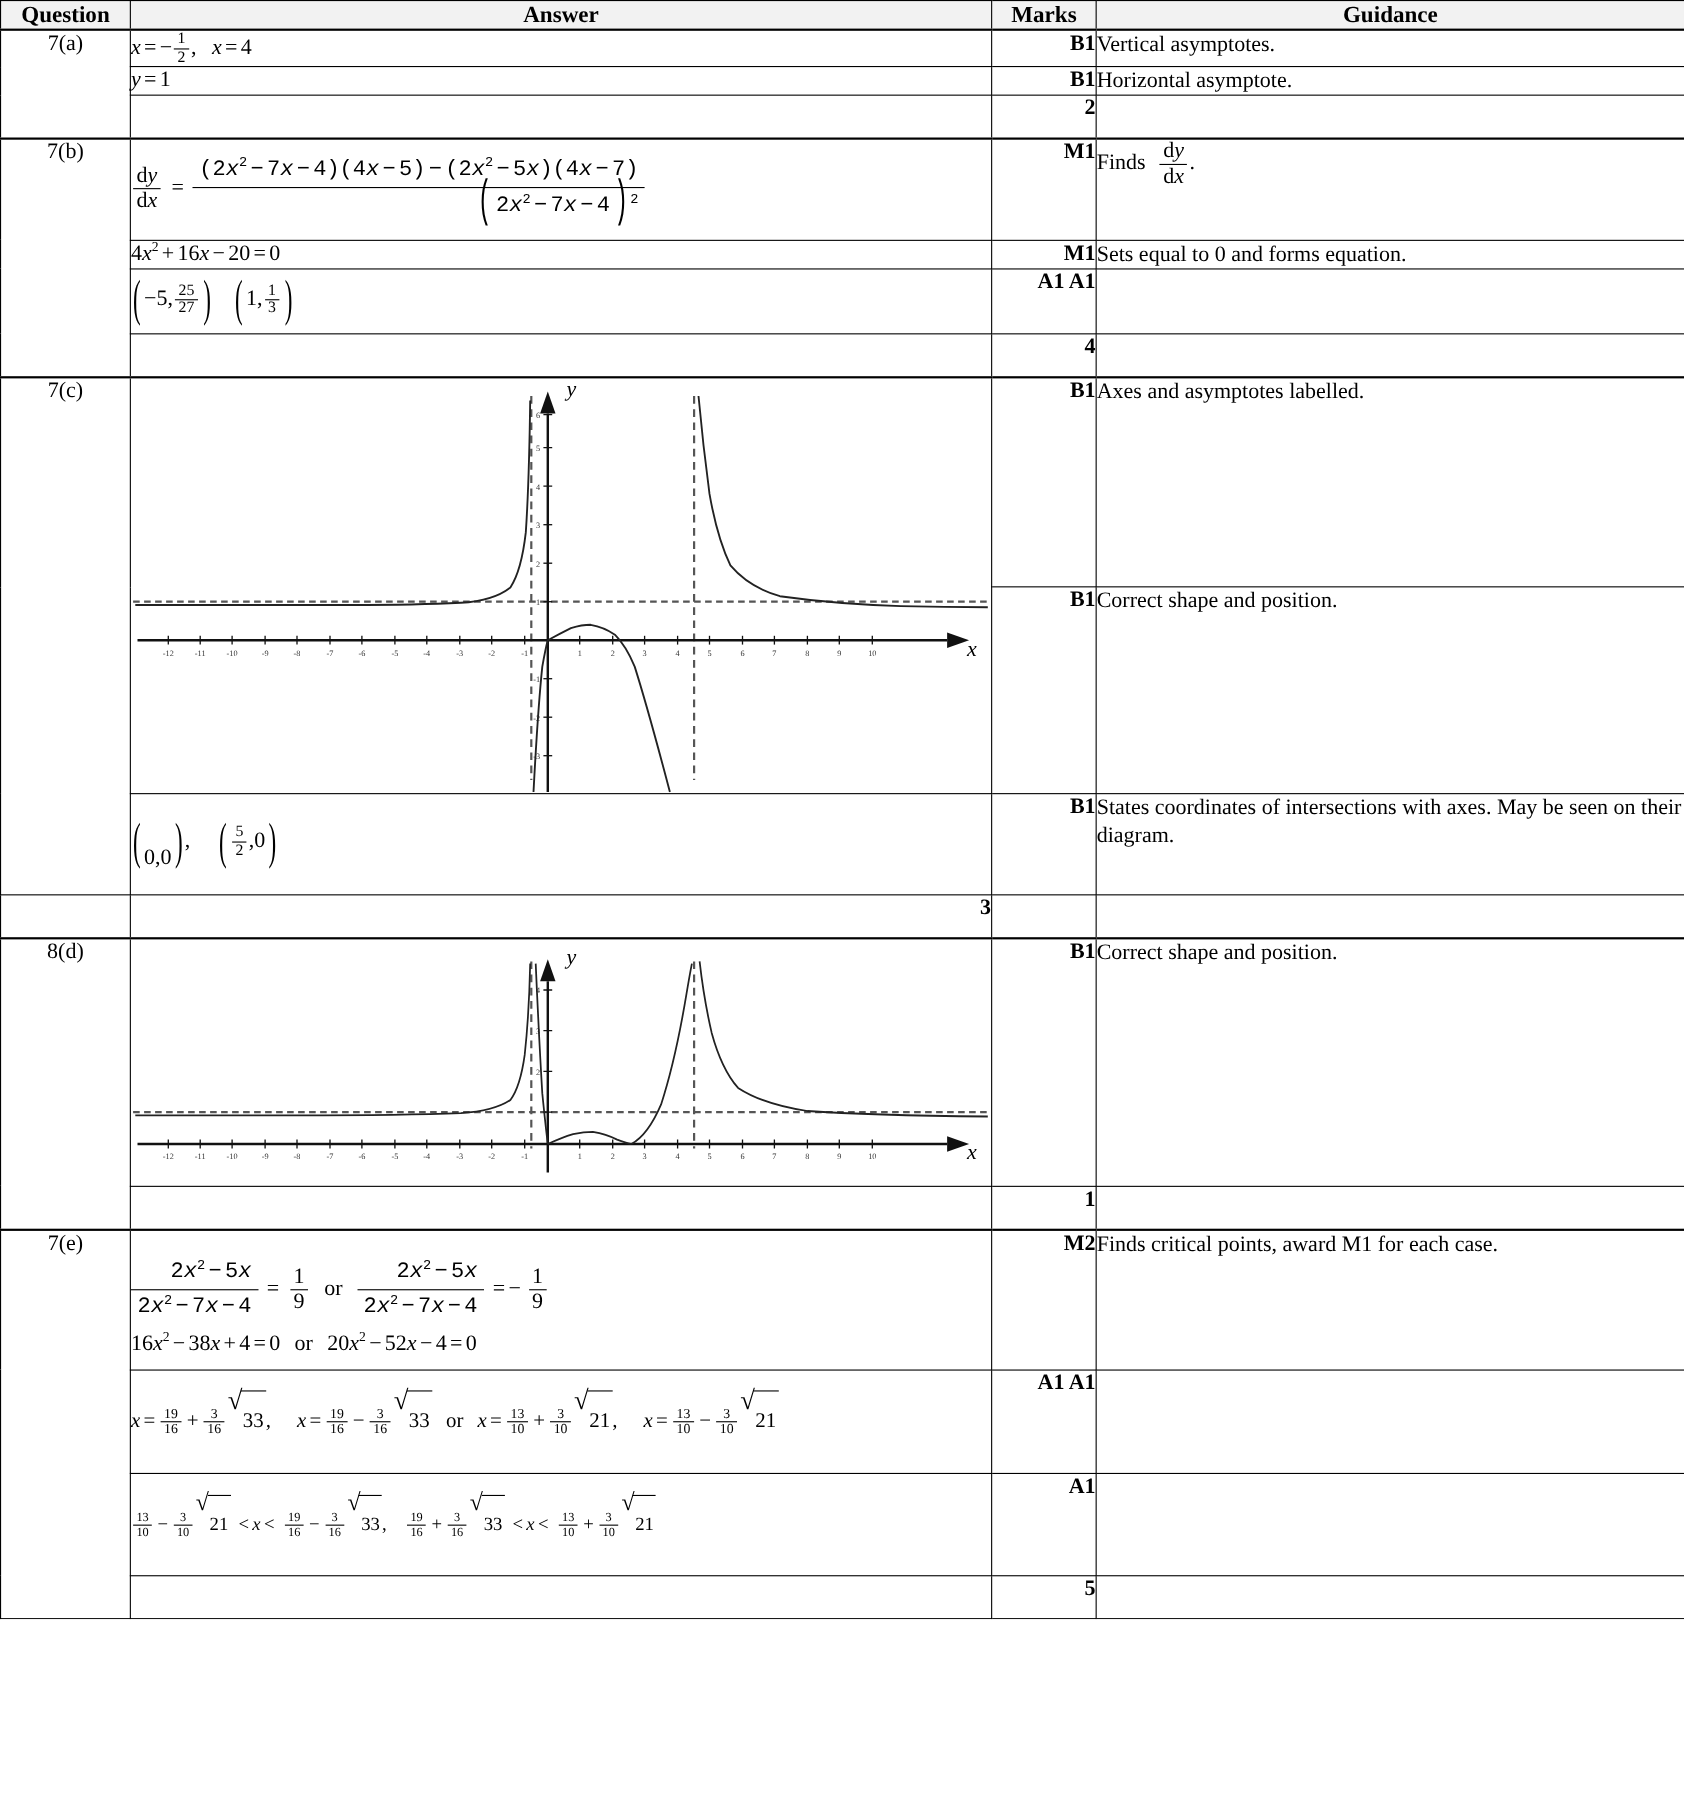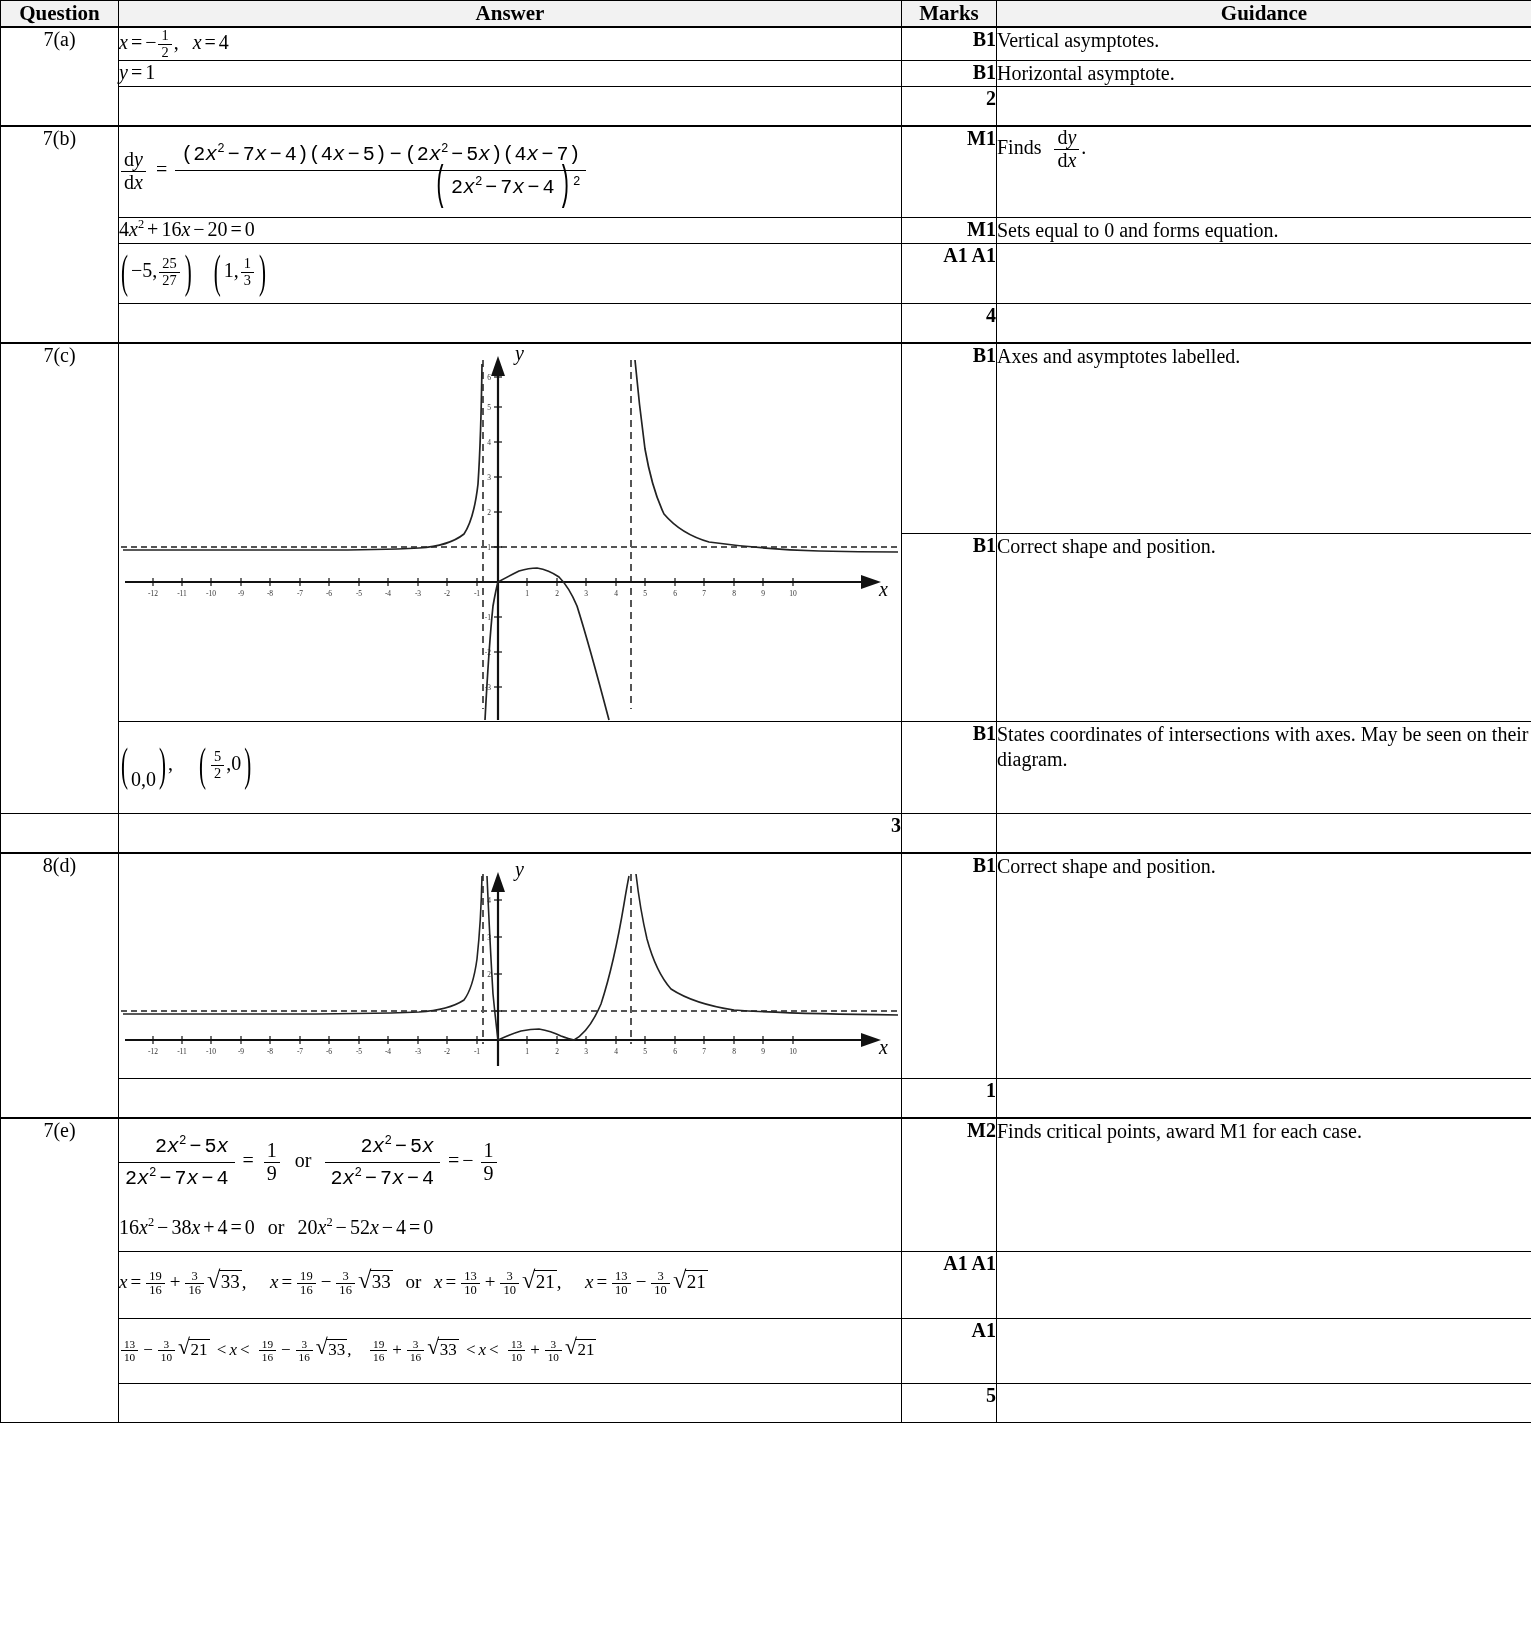--- a/index.html
+++ b/index.html
@@ -121,40 +121,40 @@
     content: "\221A";
     position: absolute;
     left: 0;
     top: -0.08em;
     font-size: 1.28em;
     line-height: 1;
   }
   .radic > .rad-body {
     display: inline-block;
     border-top: 1.2px solid #000;
-    padding: 0 2px;
+    padding: 16px 2px;
     margin-top: 0.03em;
   }
   .op { padding: 0 3px; }
   .eqfrac {
     display: inline-flex;
     align-items: center;
     vertical-align: middle;
   }
   .bigfrac {
     display: inline-block;
     vertical-align: middle;
     text-align: right;
     line-height: 1.35;
     font-family: Liberation Mono, monospace;
   }
   .bigfrac > .num { display: block; padding: 0 6px 2px 6px; }
   .bigfrac > .den { display: block; border-top: 1.3px solid #000; padding: 2px 6px 0 6px; }
 
-  .line2 { margin-top: 24px; }
+  .line2 { margin-top: 8px; }
   .sp { display: inline-block; width: 14px; }
   .sp-sm { display: inline-block; width: 8px; }
 
   .graph-cell { padding: 0; }
   svg { display: block; }
 </style>
 </head>
 <body>
 
 <div class="sheet">
@@ -486,21 +486,21 @@
       <td class="gcell">Correct shape and position.</td>
     </tr>
     <tr class="total blankrow">
       <td class="acell">&nbsp;</td>
       <td class="mcell">1</td>
       <td class="gcell">&nbsp;</td>
     </tr>
 
     <tr class="part-start">
       <td class="qcell" rowspan="4">7(e)</td>
-      <td class="acell" style="padding-top:14px;padding-bottom:12px;">
+      <td class="acell" style="padding-top:24px;padding-bottom:12px;">
         <div class="math" style="font-size:20px;">
           <span class="bigfrac">
             <span class="num"><span class="mn">2</span><span class="mi">x</span><sup class="exp">2</sup><span class="op">−</span><span class="mn">5</span><span class="mi">x</span></span>
             <span class="den"><span class="mn">2</span><span class="mi">x</span><sup class="exp">2</sup><span class="op">−</span><span class="mn">7</span><span class="mi">x</span><span class="op">−</span><span class="mn">4</span></span>
           </span>
           <span class="op">=</span>
           <span class="frac"><span class="num mn">1</span><span class="den mn">9</span></span>
           <span class="sp-sm"></span><span class="mn">or</span><span class="sp-sm"></span>
           <span class="bigfrac">
             <span class="num"><span class="mn">2</span><span class="mi">x</span><sup class="exp">2</sup><span class="op">−</span><span class="mn">5</span><span class="mi">x</span></span>

